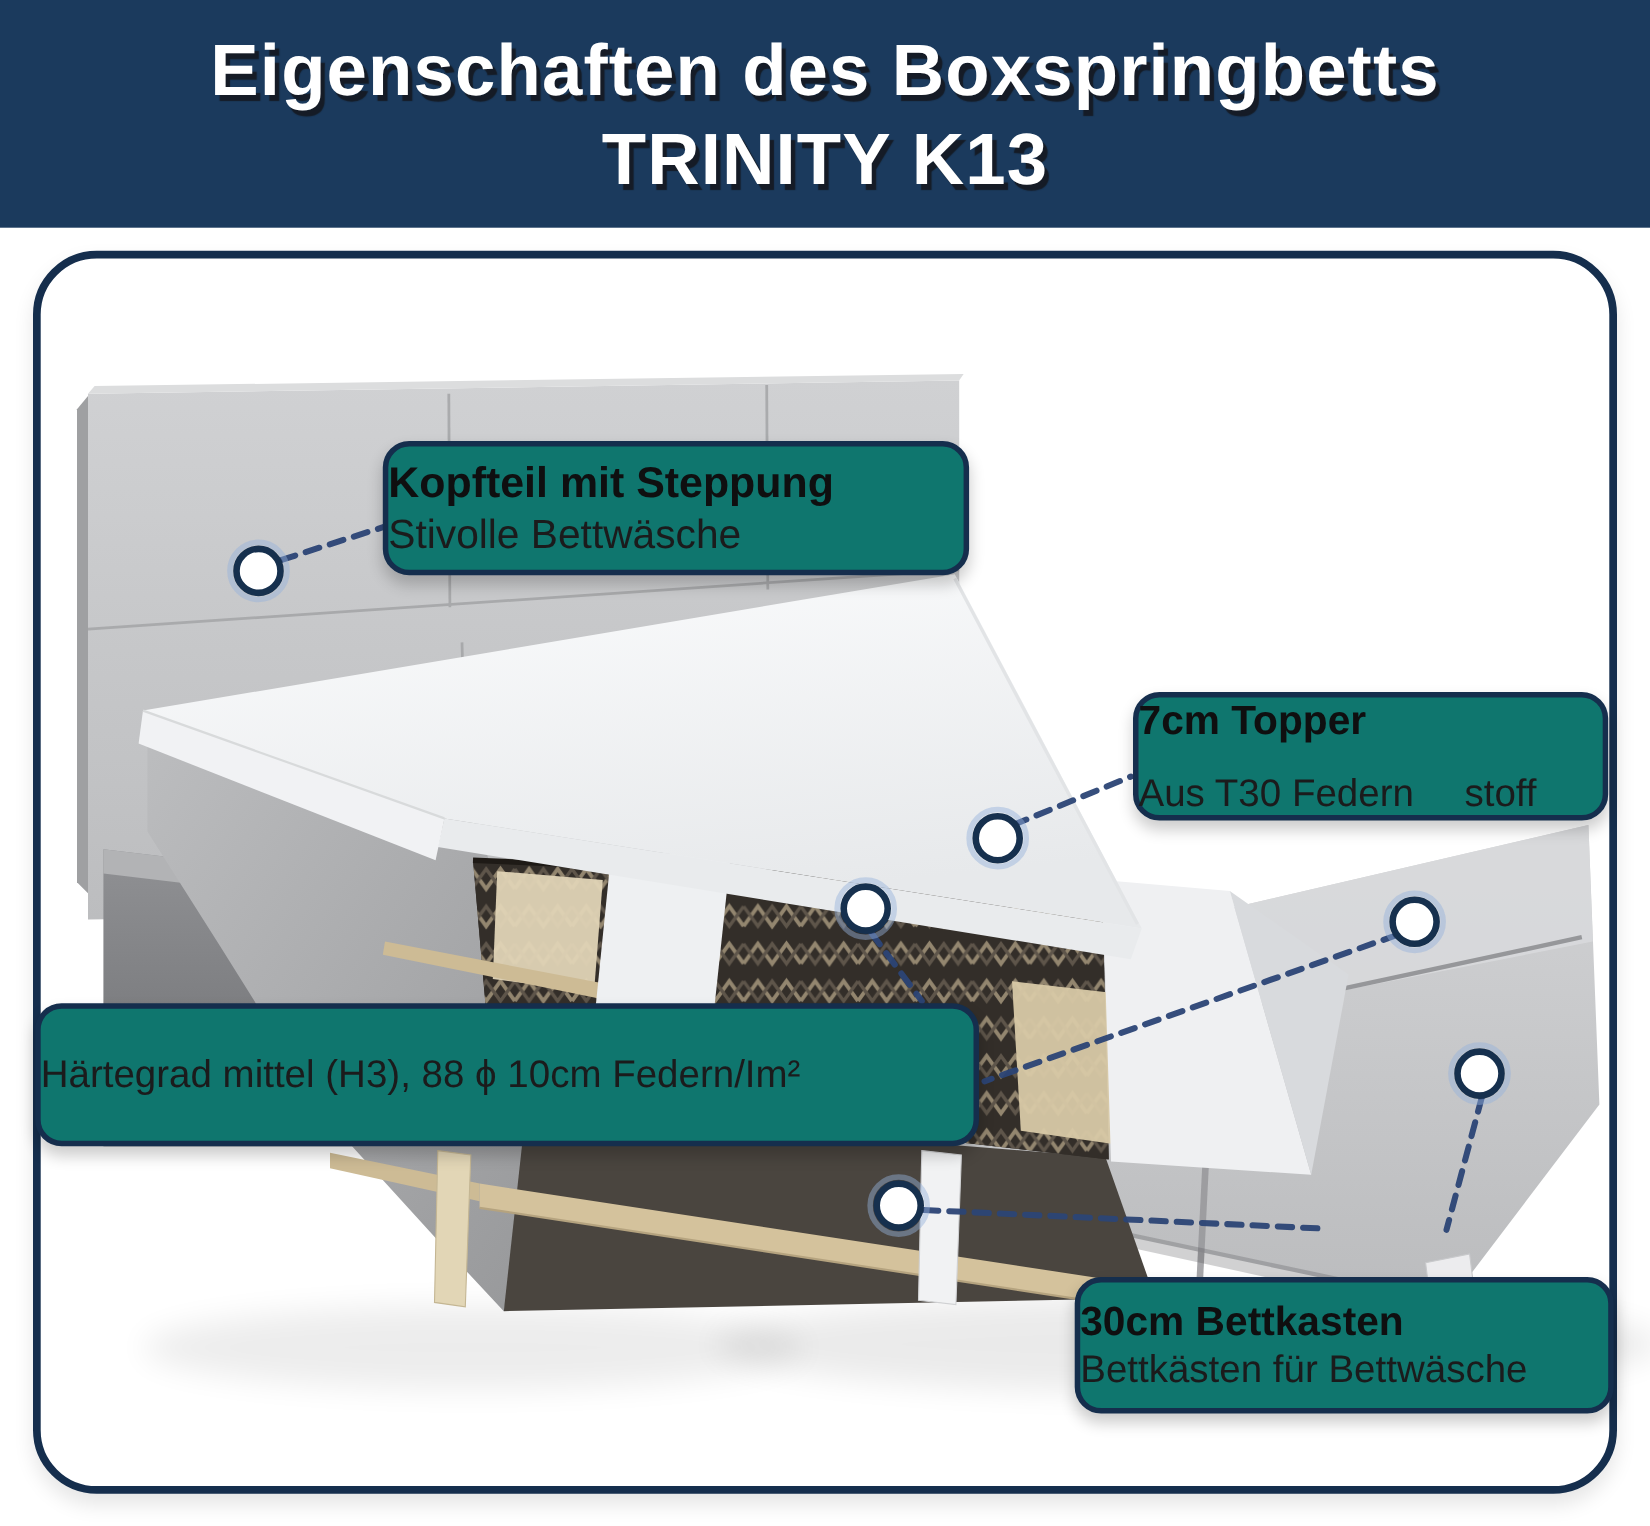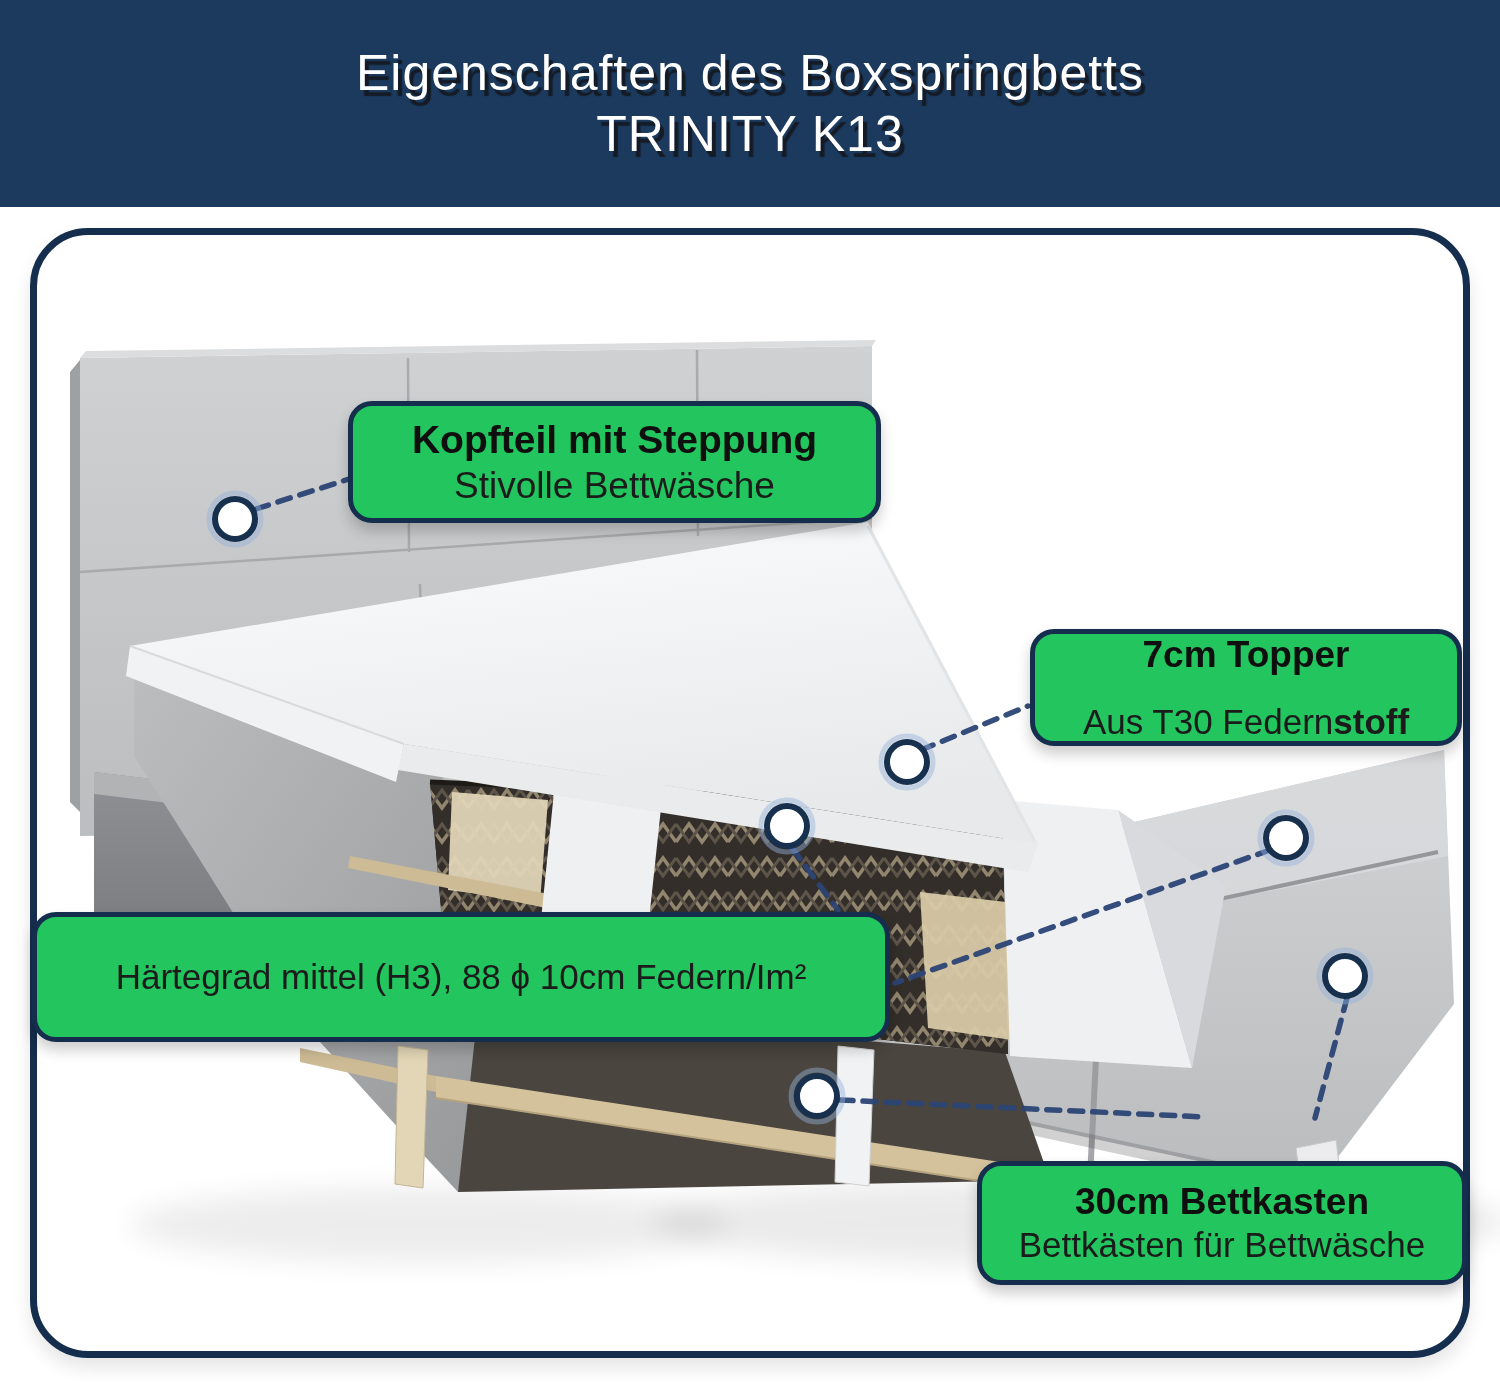--- a/index.html
+++ b/index.html
@@ -7,43 +7,43 @@
     position:relative;width:1500px;height:1387px;overflow:hidden;background:#ffffff;
     font-family:"Liberation Sans","DejaVu Sans",sans-serif;
   }
   
   .header{
     position:absolute;left:0;top:0;width:1500px;height:207px;
     background:#1b3a5d;color:#ffffff;text-align:center;
     display:flex;flex-direction:column;justify-content:center;align-items:center;
   }
   .header .line1,.header .line2{
-    font-weight:normal;font-size:50px;line-height:1.22;letter-spacing:1px;
+    font-weight:bold;font-size:66px;line-height:1.22;letter-spacing:1px;
     text-shadow:4px 6px 1px rgba(20,22,28,0.85);
     white-space:nowrap;
   }
   
   .frame{
     position:absolute;left:30px;top:228px;width:1440px;height:1130px;box-sizing:border-box;
     border:7px solid #152e4d;border-radius:58px;background:#ffffff;
     box-shadow:0 10px 18px rgba(0,0,0,0.10);
   }
   
   svg.bed{position:absolute;left:0;top:0;width:1500px;height:1387px;z-index:2;}
   
   .callout{
     position:absolute;z-index:3;box-sizing:border-box;
-    background:#22c55e;border:5px solid #152e4d;border-radius:24px;
-    display:flex;flex-direction:column;justify-content:center;align-items:center;
+    background:#0f766e;border:5px solid #152e4d;border-radius:24px;
+    display:flex;flex-direction:column;justify-content:center;align-items:flex-start;
     text-align:center;line-height:1.22;
     box-shadow:0 8px 14px rgba(0,0,0,0.20);
   }
   .callout .t{font-weight:bold;font-size:37px;color:#0f0f10;white-space:nowrap;}
   .callout .s{font-weight:normal;font-size:35px;color:#1b1b1c;white-space:nowrap;}
-  .callout .s b{font-weight:bold;}
+  .callout .s b{font-weight:normal;margin-left:46px;}
   #c-kopfteil  {left:348px; top:401px; width:533px; height:122px;}
   #c-kopfteil .t{font-size:39px;}
   #c-kopfteil .s{font-size:37px;}
   #c-topper    {left:1030px;top:629px; width:432px; height:117px;gap:24px;}
   #c-matratze  {left:32px;  top:912px; width:858px; height:130px;}
   #c-bettkasten{left:977px; top:1121px;width:490px; height:124px;margin-top:40px;}
 </style>
 </head>
 <body>
 

